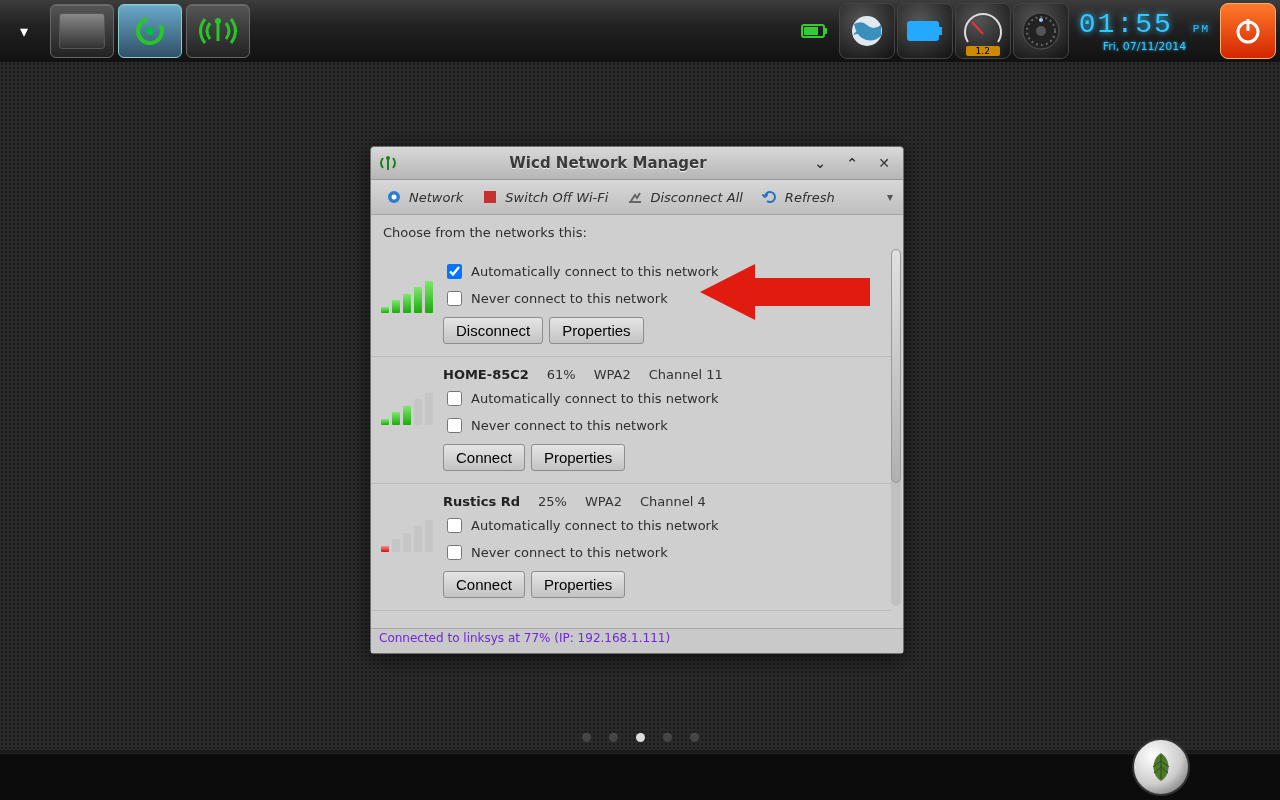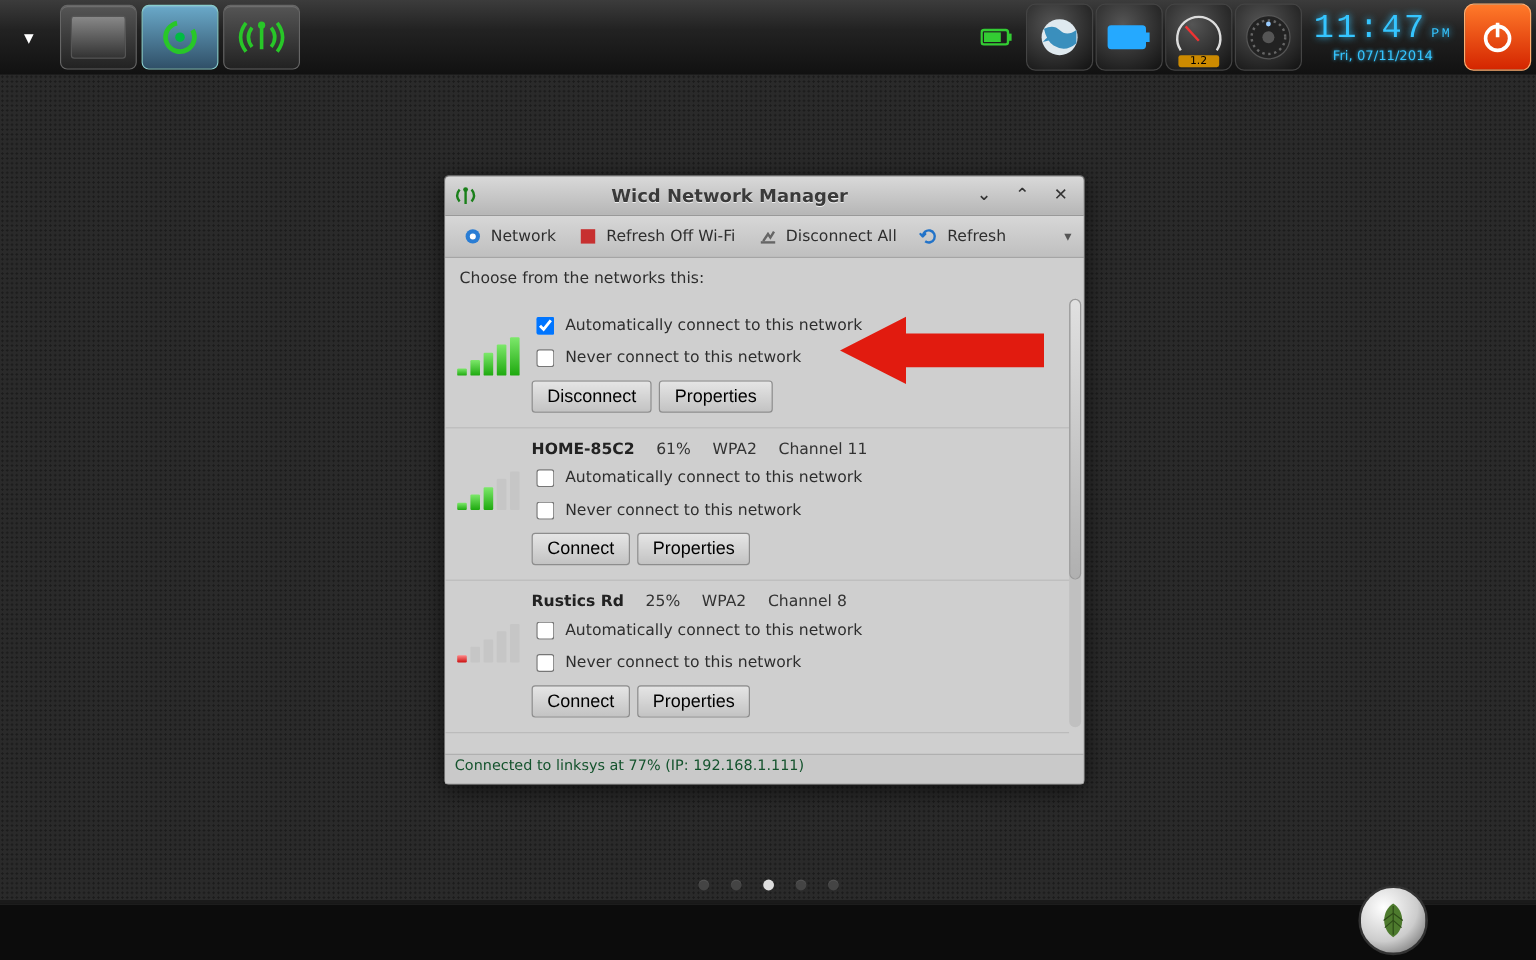--- a/index.html
+++ b/index.html
@@ -11,21 +11,21 @@
   .dock-app.active{background:linear-gradient(#6aa9c9,#305068);border-color:#8cc;}
   .dock-blank-inner{width:44px;height:34px;border-radius:3px;background:linear-gradient(#888,#333);border:1px solid #555;}
   .dock-net-off svg .ring{stroke:#28c728;}
   .dock-wifi svg{stroke:#28c728;}
   .panel-spacer{flex:1;}
   .panel-right{display:flex;align-items:center;height:100%;gap:2px;padding-right:4px;}
   .tray-icon{width:44px;height:44px;display:flex;align-items:center;justify-content:center;position:relative;}
   .tray-box{width:54px;height:54px;border-radius:8px;background:radial-gradient(circle at 40% 30%,#555,#111);border:1px solid #444;display:flex;align-items:center;justify-content:center;position:relative;}
   .clock{display:flex;flex-direction:column;align-items:center;justify-content:center;padding:0 8px;}
   .clock-time{font-family:"DS-Digital","Courier New",monospace;font-size:28px;color:#35c5ff;text-shadow:0 0 6px #35c5ff;letter-spacing:2px;display:flex;align-items:baseline;}
-  .clock-ampm{font-size:11px;margin-left:4px;}
+  .clock-ampm{font-size:11px;margin-left:20px;}
   .clock-date{font-size:11px;color:#35c5ff;text-shadow:0 0 3px #35c5ff;}
   .power-btn{width:54px;height:54px;border-radius:8px;background:linear-gradient(#ff7a2a,#d42500);border:1px solid #ffae70;display:flex;align-items:center;justify-content:center;}
   .power-btn svg{stroke:#fff;fill:none;stroke-width:3;}
   .battery-svg{fill:#25a9ff;}
   
   .desktop{position:absolute;top:62px;left:0;right:0;bottom:50px;background:#2a2a2a;
     background-image:radial-gradient(rgba(0,0,0,.35) 1px,transparent 1px);background-size:4px 4px;}
   
   .pager{position:absolute;left:0;right:0;bottom:58px;display:flex;gap:18px;justify-content:center;}
   .pager span{width:9px;height:9px;border-radius:50%;background:#444;box-shadow:0 1px 0 rgba(255,255,255,.08) inset;}
@@ -34,21 +34,21 @@
   .bottom-panel{position:absolute;left:0;right:0;bottom:0;height:46px;background:#0c0c0c;border-top:1px solid #222;}
   .leaf{position:absolute;right:90px;bottom:4px;width:54px;height:54px;border-radius:50%;background:radial-gradient(circle at 35% 30%,#fff,#ccc 55%,#555);border:2px solid #333;display:flex;align-items:center;justify-content:center;}
   
   .window{position:absolute;left:370px;top:146px;width:532px;height:506px;background:#c9c9c9;border:1px solid #6f6f6f;border-radius:4px;box-shadow:0 4px 20px rgba(0,0,0,.6);display:flex;flex-direction:column;color:#2e2e2e;}
   .titlebar{height:32px;background:linear-gradient(#d9d9d9,#b6b6b6);border-radius:4px 4px 0 0;display:flex;align-items:center;padding:0 6px;border-bottom:1px solid #999;}
   .titlebar-icon{width:22px;height:22px;margin-right:6px;}
   .titlebar-title{flex:1;text-align:center;font-weight:bold;font-size:15px;color:#3a3a3a;text-shadow:0 1px 0 #eee;}
   .win-controls{display:flex;gap:14px;padding-right:4px;}
   .win-controls span{width:18px;height:18px;display:flex;align-items:center;justify-content:center;font-weight:bold;color:#333;cursor:pointer;font-size:14px;}
   .toolbar{height:34px;background:linear-gradient(#d7d7d7,#bfbfbf);display:flex;align-items:center;padding:0 6px;gap:2px;border-bottom:1px solid #a5a5a5;}
-  .tool-btn{display:flex;align-items:center;gap:6px;padding:4px 8px;border-radius:3px;cursor:pointer;}
+  .tool-btn{display:flex;align-items:center;gap:6px;padding:4px 8px;border-radius:3px;cursor:pointer;font-style:italic;}
   .tool-icon{width:18px;height:18px;display:inline-flex;align-items:center;justify-content:center;}
   .toolbar-spacer{flex:1;}
   .toolbar .arrow{font-size:12px;color:#555;padding:4px;cursor:pointer;}
   .content{flex:1;overflow:hidden;position:relative;background:#cfcfcf;}
   .prompt{padding:10px 12px 6px;font-size:13px;}
   .netlist{position:absolute;top:30px;left:0;right:12px;bottom:0;overflow:hidden;}
   .net-item{padding:10px 16px 12px 72px;position:relative;border-top:1px solid #bbb;}
   .net-item:first-child{border-top:none;}
   .signal{position:absolute;left:10px;top:36px;width:52px;height:32px;display:flex;align-items:flex-end;gap:3px;}
   .signal span{flex:1;background:#c6c6c6;border-radius:1px;}
@@ -61,21 +61,21 @@
   .signal span:nth-child(5){height:100%;}
   .net-head{display:flex;gap:18px;align-items:baseline;}
   .net-head b{font-weight:bold;color:#222;}
   .net-head span{color:#333;}
   .chkline{display:flex;align-items:center;gap:6px;margin-top:6px;}
   .chkline input{width:15px;height:15px;}
   .btn-row{margin-top:8px;display:flex;gap:6px;}
   .btn{background:linear-gradient(#e5e5e5,#c3c3c3);border:1px solid #8d8d8d;border-radius:3px;padding:4px 12px;font-size:15px;cursor:pointer;}
   .scrollbar{position:absolute;right:2px;top:34px;bottom:22px;width:10px;background:#c0c0c0;border-radius:6px;}
   .scroll-thumb{position:absolute;left:0;right:0;top:0;height:65%;background:linear-gradient(#e0e0e0,#b0b0b0);border-radius:6px;border:1px solid #999;}
-  .statusbar{height:20px;border-top:1px solid #aaa;background:#c9c9c9;font-size:12px;padding:2px 8px;color:#14532d;}
+  .statusbar{height:20px;border-top:1px solid #aaa;background:#c9c9c9;font-size:12px;padding:2px 8px;color:#6d28d9;}
   
   .red-arrow{position:absolute;left:700px;top:260px;width:170px;height:64px;pointer-events:none;}
   
   .gauge-needle{stroke:#e33;stroke-width:2;}
   .gauge-scale{stroke:#ddd;stroke-width:2;fill:none;}
   .speedo-label{position:absolute;bottom:2px;left:0;right:0;text-align:center;font-size:9px;background:#cc8a00;color:#000;border-radius:2px;padding:0 2px;margin:0 10px;}
 </style>
 </head>
 <body>
 
@@ -133,21 +133,21 @@
     <div class="tray-box">
       <svg width="46" height="46" viewBox="0 0 46 46">
           <circle cx="23" cy="23" r="18" fill="#222" stroke="#555"></circle>
           <circle cx="23" cy="23" r="14" fill="none" stroke="#666" stroke-width="2" stroke-dasharray="2 3"></circle>
           <circle cx="23" cy="23" r="5" fill="#555"></circle>
           <circle cx="23" cy="12" r="2" fill="#9cf"></circle>
         </svg>
     </div>
     <div class="clock">
       <div class="clock-time">
-          <span>11:47</span>
+          <span>01:55</span>
           <span class="clock-ampm">PM</span>
         </div>
       <div class="clock-date">Fri, 07/11/2014</div>
     </div>
     <div class="power-btn">
       <svg width="32" height="32" viewBox="0 0 32 32">
           <circle cx="16" cy="17" r="10"></circle>
           <line x1="16" y1="4" x2="16" y2="16"></line>
         </svg>
     </div>
@@ -183,21 +183,21 @@
           </svg>
         </span>
       <span>Network</span>
     </div>
     <div class="tool-btn">
       <span class="tool-icon">
           <svg width="16" height="16" viewBox="0 0 16 16">
             <rect x="2" y="2" width="12" height="12" fill="#c73030"></rect>
           </svg>
         </span>
-      <span>Refresh Off Wi-Fi</span>
+      <span>Switch Off Wi-Fi</span>
     </div>
     <div class="tool-btn">
       <span class="tool-icon">
           <svg width="16" height="16" viewBox="0 0 16 16">
             <path d="M4 12 L8 6 L10 9 L13 4" fill="none" stroke="#666" stroke-width="2"></path>
             <rect x="2" y="12" width="12" height="2" fill="#666"></rect>
           </svg>
         </span>
       <span>Disconnect All</span>
     </div>
@@ -270,21 +270,21 @@
             <span class="weak"></span>
             <span></span>
             <span></span>
             <span></span>
             <span></span>
           </div>
           <div class="net-head">
             <b>Rustics Rd</b>
             <span>25%</span>
             <span>WPA2</span>
-            <span>Channel 8</span>
+            <span>Channel 4</span>
           </div>
           <label class="chkline">
             <input type="checkbox" style="">
             <span>Automatically connect to this network</span>
           </label>
           <label class="chkline">
             <input type="checkbox" style="">
             <span>Never connect to this network</span>
           </label>
           <div class="btn-row">

